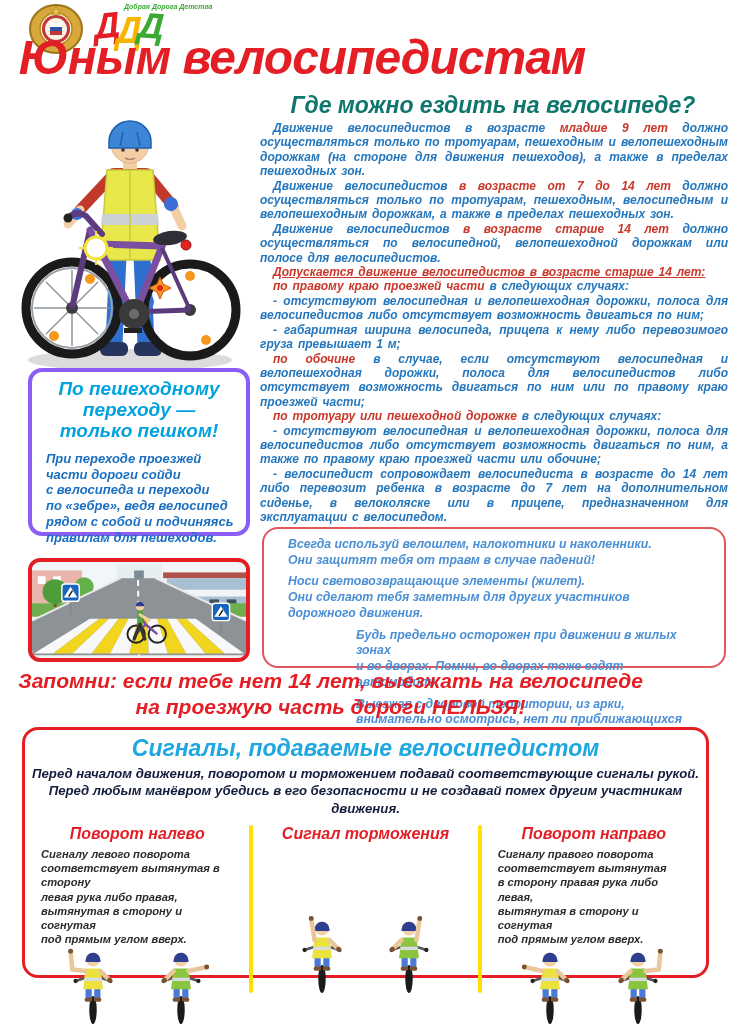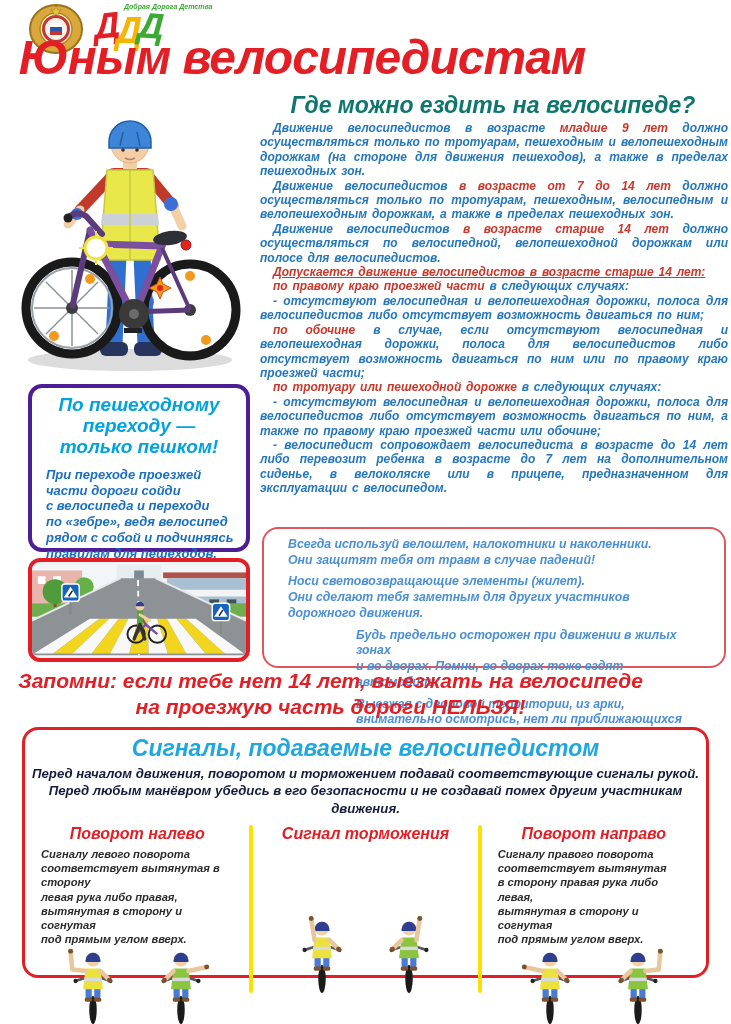--- a/index.html
+++ b/index.html
@@ -21,21 +21,21 @@
   
   .subtitle{left:258px;top:93px;width:470px;text-align:center;color:#0f766e;
             font-size:23px;font-weight:900;font-style:italic;line-height:1.05;}
   .rules{left:260px;top:121px;width:468px;font-size:12px;font-weight:bold;font-style:italic;
          color:#2577bd;line-height:14.4px;text-align:justify;word-spacing:1.5px;}
   .rules p{margin:0;text-indent:13px;}
   .accent{color:#c9382a;}
   .u{text-decoration:underline;}
 
   
-  .crossbox{left:28px;top:384px;width:222px;height:168px;border:4px solid #4c1d95;
+  .crossbox{left:28px;top:368px;width:222px;height:168px;border:4px solid #8b5cf6;
             border-radius:14px;background:#fff;box-sizing:border-box;}
   .crossbox .t{margin:7px 4px 0;text-align:center;color:#00a3e0;font-size:19px;
                font-weight:900;font-style:italic;line-height:1.1;}
   .crossbox .b{margin:9px 0 0 14px;color:#1b6fc0;font-size:13px;font-weight:bold;
                font-style:italic;line-height:1.22;}
   .photobox{left:28px;top:558px;width:222px;height:104px;border:4px solid #e31e24;
             border-radius:12px;box-sizing:border-box;overflow:hidden;background:#eef3f6;}
   .photobox svg{display:block;}
 
   
@@ -186,20 +186,21 @@
 
   <div class="abs subtitle">Где можно ездить на велосипеде?</div>
 
   <div class="abs rules">
     <p><span>Движение велосипедистов в возрасте </span><span class="accent">младше 9 лет</span><span> должно осуществляться только по тротуарам, пешеходным и велопешеходным дорожкам (на стороне для движения пешеходов), а также в пределах пешеходных зон.</span></p>
     <p><span>Движение велосипедистов </span><span class="accent">в возрасте от 7 до 14 лет</span><span> должно осуществляться только по тротуарам, пешеходным, велосипедным и велопешеходным дорожкам, а также в пределах пешеходных зон.</span></p>
     <p><span>Движение велосипедистов </span><span class="accent">в возрасте старше 14 лет</span><span> должно осуществляться по велосипедной, велопешеходной дорожкам или полосе для велосипедистов.</span></p>
     <p><span class="accent u">Допускается движение велосипедистов в возрасте старше 14 лет:</span></p>
     <p><span class="accent">по правому краю проезжей части</span><span> в следующих случаях:</span></p>
     <p><span>- отсутствуют велосипедная и велопешеходная дорожки, полоса для велосипедистов либо отсутствует возможность двигаться по ним;</span></p>
+    <p><span>- габаритная ширина велосипеда, прицепа к нему либо перевозимого груза превышает 1 м;</span></p>
     <p><span class="accent">по обочине</span><span> в случае, если отсутствуют велосипедная и велопешеходная дорожки, полоса для велосипедистов либо отсутствует возможность двигаться по ним или по правому краю проезжей части;</span></p>
     <p><span class="accent">по тротуару или пешеходной дорожке</span><span> в следующих случаях:</span></p>
     <p><span>- отсутствуют велосипедная и велопешеходная дорожки, полоса для велосипедистов либо отсутствует возможность двигаться по ним, а также по правому краю проезжей части или обочине;</span></p>
     <p><span>- велосипедист сопровождает велосипедиста в возрасте до 14 лет либо перевозит ребенка в возрасте до 7 лет на дополнительном сиденье, в велоколяске или в прицепе, предназначенном для эксплуатации с велосипедом.</span></p>
   </div>
 
   <div class="abs crossbox">
     <div class="t pre-line">По пешеходному
 переходу —
 только пешком!</div>

